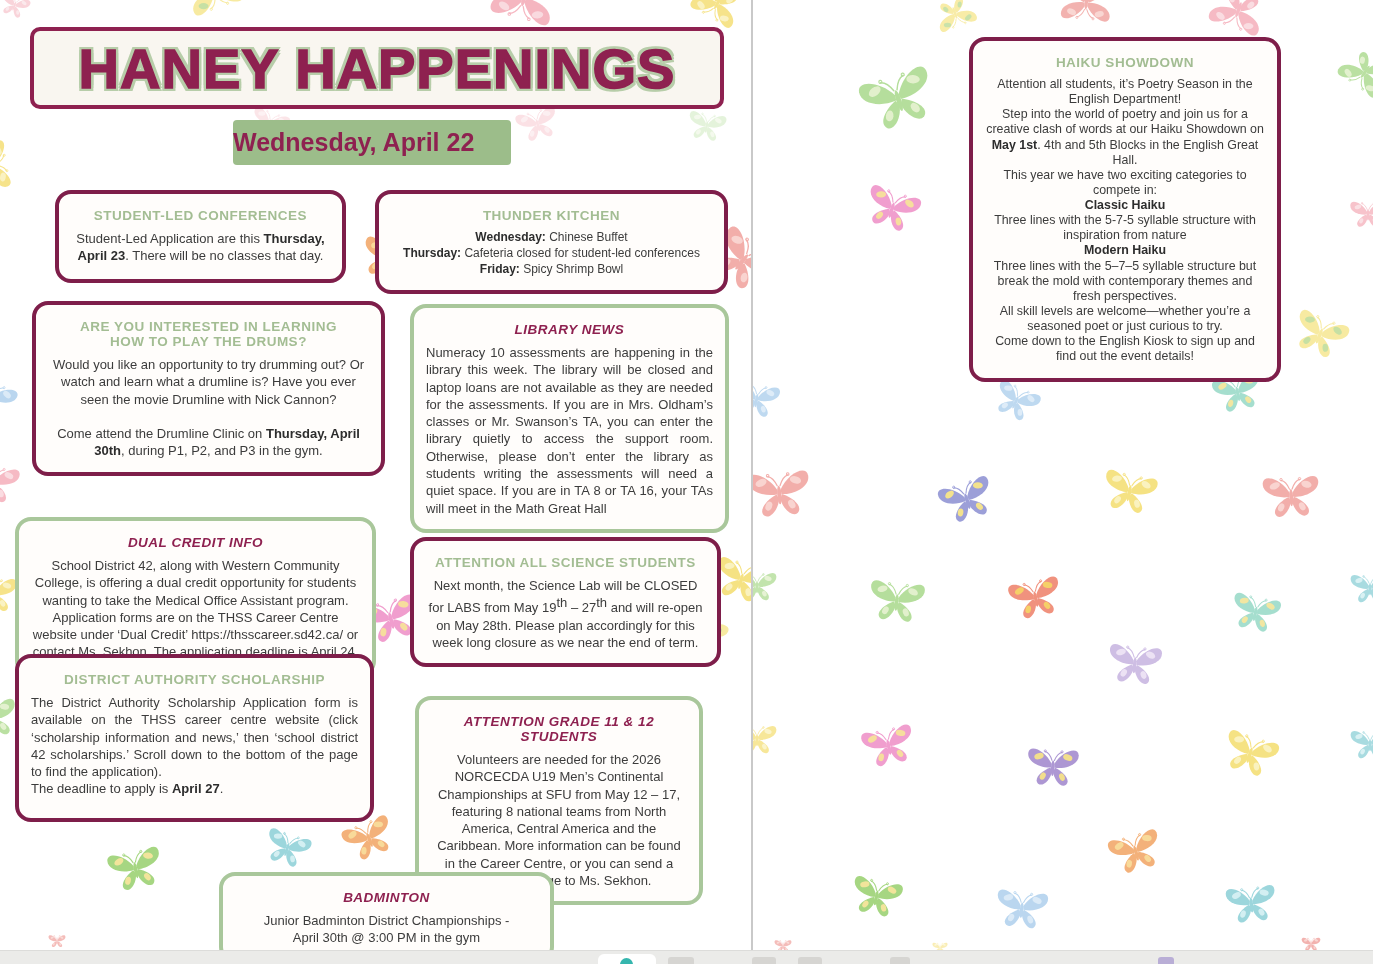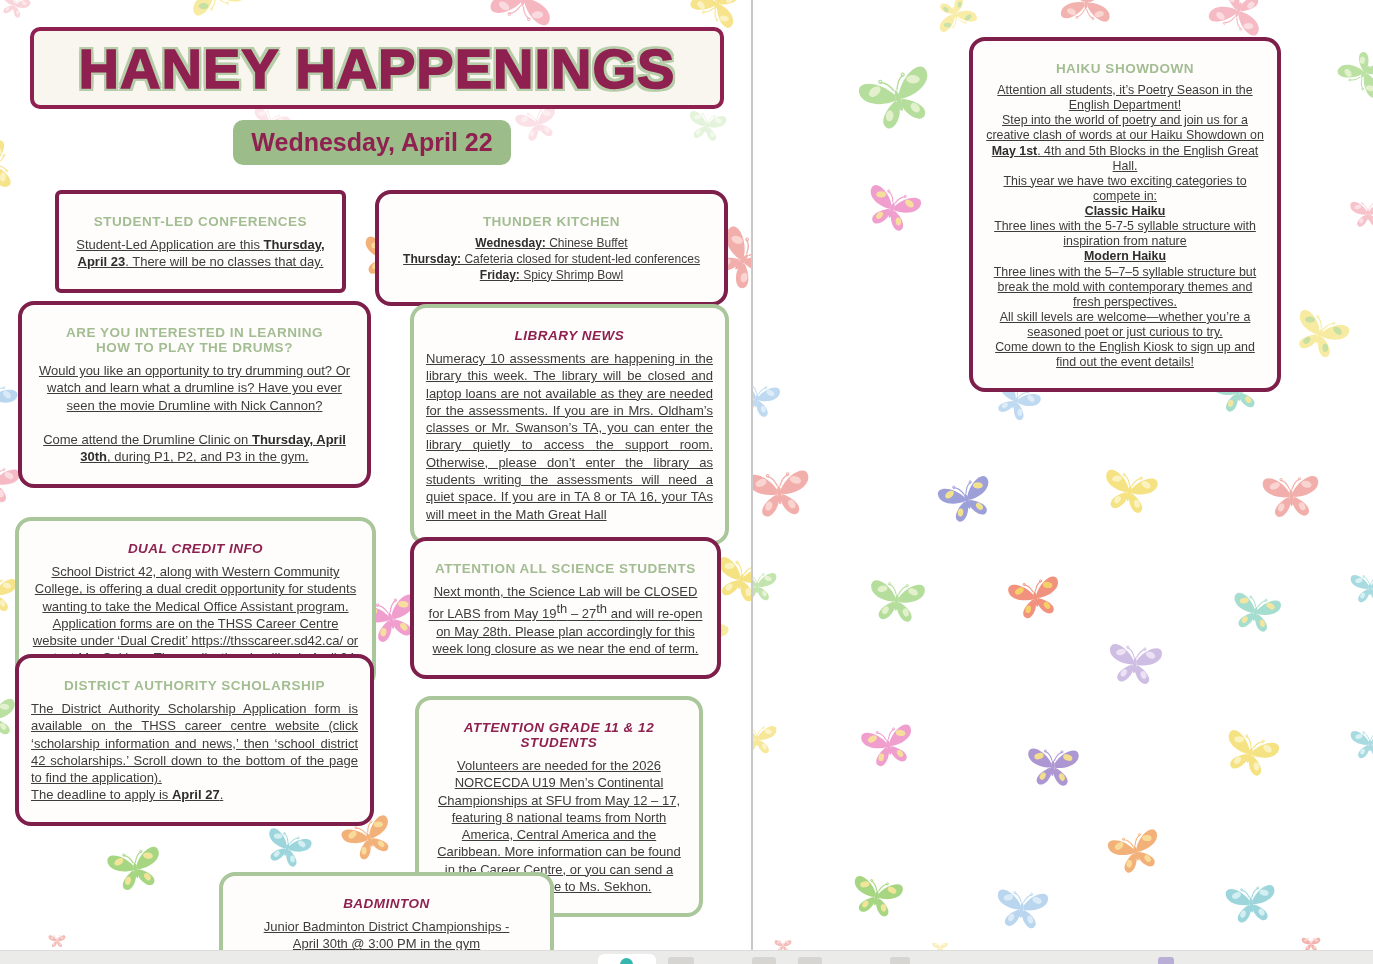--- a/index.html
+++ b/index.html
@@ -18,30 +18,30 @@
 
   #title-box{position:absolute;left:30px;top:27px;width:694px;height:82px;background:var(--title-bg);
     border:4px solid var(--maroon);border-radius:10px;z-index:2;display:flex;align-items:center;justify-content:center;box-sizing:border-box;}
   #title-text{font-size:56px;font-weight:900;letter-spacing:1px;color:var(--maroon);
     -webkit-text-stroke:1.5px var(--maroon);white-space:nowrap;
     text-shadow:-3px -3px 0 var(--title-outline),3px -3px 0 var(--title-outline),
       -3px 3px 0 var(--title-outline),3px 3px 0 var(--title-outline),
       -3px 0 0 var(--title-outline),3px 0 0 var(--title-outline),
       0 -3px 0 var(--title-outline),0 3px 0 var(--title-outline);}
   #date-pill{position:absolute;left:233px;top:120px;width:278px;height:45px;background:var(--date-bg);
-    border-radius:10px;z-index:2;display:flex;align-items:center;justify-content:center;}
+    border-radius:4px;z-index:2;display:flex;align-items:center;}
   #date-text{font-size:25px;font-weight:800;color:var(--maroon);}
 
-  .box{position:absolute;background:var(--box-bg);z-index:2;padding:18px 12px;box-sizing:border-box;
+  .box{position:absolute;background:var(--box-bg);z-index:2;padding:12px 12px;box-sizing:border-box;
     text-align:center;border-radius:16px;}
   .box.bd-maroon{border:4px solid var(--maroon-border);}
   .box.bd-green{border:4px solid var(--green-border);}
   .box h2{margin:2px 0 7px;font-size:13.5px;letter-spacing:.5px;white-space:pre-line;font-weight:800;}
   .hd-green{color:var(--sage-text);} .hd-maroon{color:var(--maroon);font-style:italic;}
-  .body{font-size:13px;color:var(--body-text);line-height:1.33;white-space:pre-line;text-decoration:underline;}
+  .body{font-size:13px;color:var(--body-text);line-height:1.33;white-space:pre-line;}
   .body b{font-weight:800;color:#2d2d2d;}
   .body sup{font-size:13px;}
   .justify .body{text-align:justify;text-justify:inter-word;}
   #box-thunder .body{font-size:12px;}
   #box-haiku .body{font-size:12.4px;line-height:1.22;}
 
   .bottom-bar{position:absolute;left:0;top:950px;width:1373px;height:14px;background:var(--bottom-bar-bg);
     border-top:1px solid #dcdcda;z-index:5;}
   .dock-pill{position:absolute;top:3px;left:598px;width:58px;height:18px;background:#fff;border-radius:6px;}
   .dock-dot{position:absolute;left:22px;top:4px;width:13px;height:13px;border-radius:50%;background:#35b6ae;}
@@ -898,33 +898,33 @@
     </div>
   <div class="divider"></div>
 
   <div id="title-box">
     <span id="title-text">HANEY HAPPENINGS</span>
   </div>
   <div id="date-pill">
     <span id="date-text">Wednesday, April 22</span>
   </div>
 
-  <section class="box bd-maroon" id="box-student" style="left:55px;top:190px;width:291px;min-height:93px;border-radius:6px;">
+  <section class="box bd-maroon" id="box-student" style="left:55px;top:190px;width:291px;min-height:93px;">
     <h2 class="hd-green">STUDENT-LED CONFERENCES</h2>
     <div class="body"><span>Student-Led Application are this </span><b>Thursday, April 23</b><span>. There will be no classes that day.</span></div>
   </section>
 
   <section class="box bd-maroon" id="box-thunder" style="left:375px;top:190px;width:353px;min-height:93px;">
     <h2 class="hd-green">THUNDER KITCHEN</h2>
     <div class="body"><b>Wednesday:</b><span> Chinese Buffet
 </span><b>Thursday:</b><span> Cafeteria closed for student-led conferences
 </span><b>Friday:</b><span> Spicy Shrimp Bowl</span></div>
   </section>
 
-  <section class="box bd-maroon" id="box-drums" style="left:18px;top:301px;width:353px;min-height:158px;">
+  <section class="box bd-maroon" id="box-drums" style="left:32px;top:301px;width:353px;min-height:158px;">
     <h2 class="hd-green">ARE YOU INTERESTED IN LEARNING
 HOW TO PLAY THE DRUMS?</h2>
     <div class="body"><span>Would you like an opportunity to try drumming out? Or watch and learn what a drumline is? Have you ever seen the movie Drumline with Nick Cannon?
 
 Come attend the Drumline Clinic on </span><b>Thursday, April 30th</b><span>, during P1, P2, and P3 in the gym.</span></div>
   </section>
 
   <section class="box bd-green justify" id="box-library" style="left:410px;top:304px;width:319px;min-height:222px;">
     <h2 class="hd-maroon">LIBRARY NEWS</h2>
     <div class="body"><span>Numeracy 10 assessments are happening in the library this week. The library will be closed and laptop loans are not available as they are needed for the assessments. If you are in Mrs. Oldham’s classes or Mr. Swanson’s TA, you can enter the library quietly to access the support room. Otherwise, please don’t enter the library as students writing the assessments will need a quiet space. If you are in TA 8 or TA 16, your TAs will meet in the Math Great Hall</span></div>

